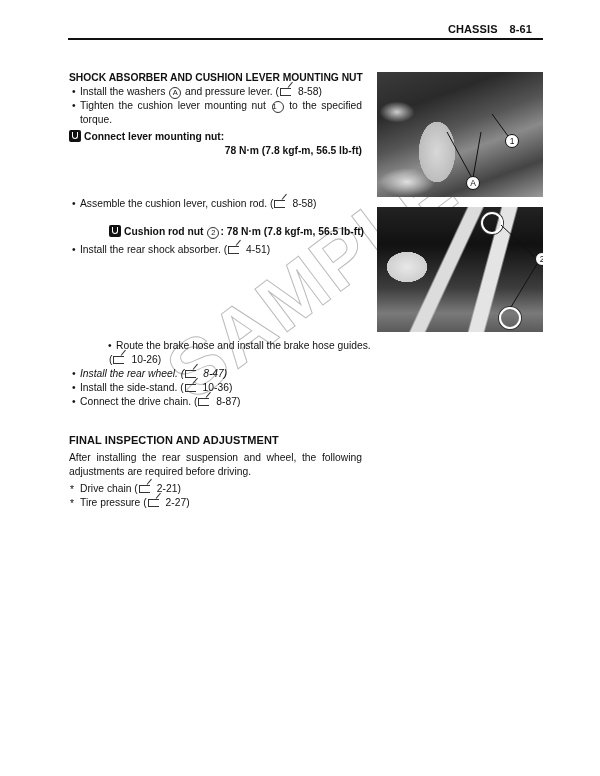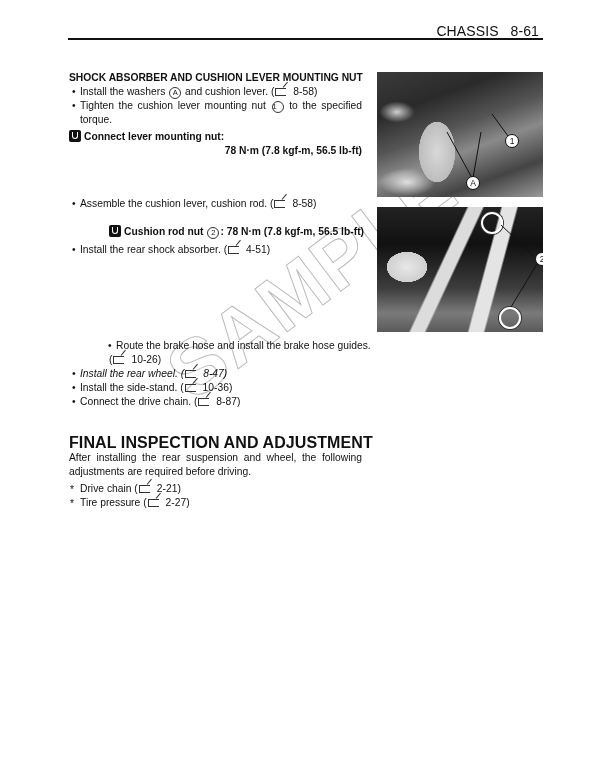--- a/index.html
+++ b/index.html
@@ -1,25 +1,25 @@
 <!DOCTYPE html>
 <html><head>
 <meta charset="utf-8">
 <style>
   html, body { margin:0; padding:0; background:#ffffff; }
   body { width:600px; height:776px; position:relative; overflow:hidden;
          font-family:"Liberation Sans", sans-serif; color:#111; }
   .hdr { position:absolute; left:68px; top:20px; width:475px; height:20px; }
-  .hdr-text { position:absolute; right:4px; top:3px; font-size:14px; font-weight:normal; letter-spacing:0.1px; }
+  .hdr-text { position:absolute; right:11px; top:3px; font-size:11px; font-weight:bold; letter-spacing:0.1px; }
   .hdr-text span { margin-left:12px; }
   .hdr-rule { position:absolute; left:0; right:0; bottom:0; height:2px; background:#111; }
 
   .t { position:absolute; font-size:10.3px; line-height:14px; white-space:nowrap; }
   .b { font-weight:bold; }
-  .h2 { position:absolute; font-size:16px; font-weight:bold; letter-spacing:0.1px; }
+  .h2 { position:absolute; font-size:11px; font-weight:bold; letter-spacing:0.1px; }
   .just { white-space:normal; text-align:justify; text-align-last:left; }
   .bul::before { content:"\2022"; position:absolute; left:-8px; }
   .ast::before { content:"*"; position:absolute; left:-10px; top:1px; }
   .ref { display:inline-block; width:17px; height:8px; position:relative; vertical-align:-1px; margin:0 1px; }
   .ref::before { content:""; position:absolute; left:0; top:0; width:10px; height:6px; border:1px solid #333; border-right:none; }
   .ref::after { content:""; position:absolute; left:8px; top:-1px; width:7px; height:1px; background:#333; transform:rotate(-50deg); transform-origin:left; }
   .circ { display:inline-block; width:10px; height:10px; border:1px solid #333; border-radius:50%;
           font-size:7.5px; line-height:10px; text-align:center; vertical-align:0px; margin:0 1px; }
   .torque-icon { display:inline-block; width:12px; height:12px; background:#111; border-radius:2px;
                  position:relative; vertical-align:-2px; margin-right:3px; }
@@ -55,21 +55,21 @@
   <div class="hdr-rule"></div>
 </div>
 
 <div class="watermark">SAMPLE</div>
 
 <div class="t b" style="left:69px; top:71px;text-align:right;">SHOCK ABSORBER AND CUSHION LEVER MOUNTING NUT</div>
 
 <div class="t bul" style="left:80px; top:85px;">
   <span>Install the washers</span>
   <span class="circ">A</span>
-  <span>and cushion lever. (</span><span class="ref"></span><span>8-58</span><span>)</span>
+  <span>and pressure lever. (</span><span class="ref"></span><span>8-58</span><span>)</span>
 </div>
 
 <div class="t bul just" style="left:80px; top:99px; width:282px;">
   <span>Tighten the cushion lever mounting nut</span>
   <span class="circ">1</span>
   <span>to the specified torque.</span>
 </div>
 
 <div class="t b" style="left:69px; top:130px;">
   <span class="torque-icon"></span><span>Connect lever mounting nut:</span>

